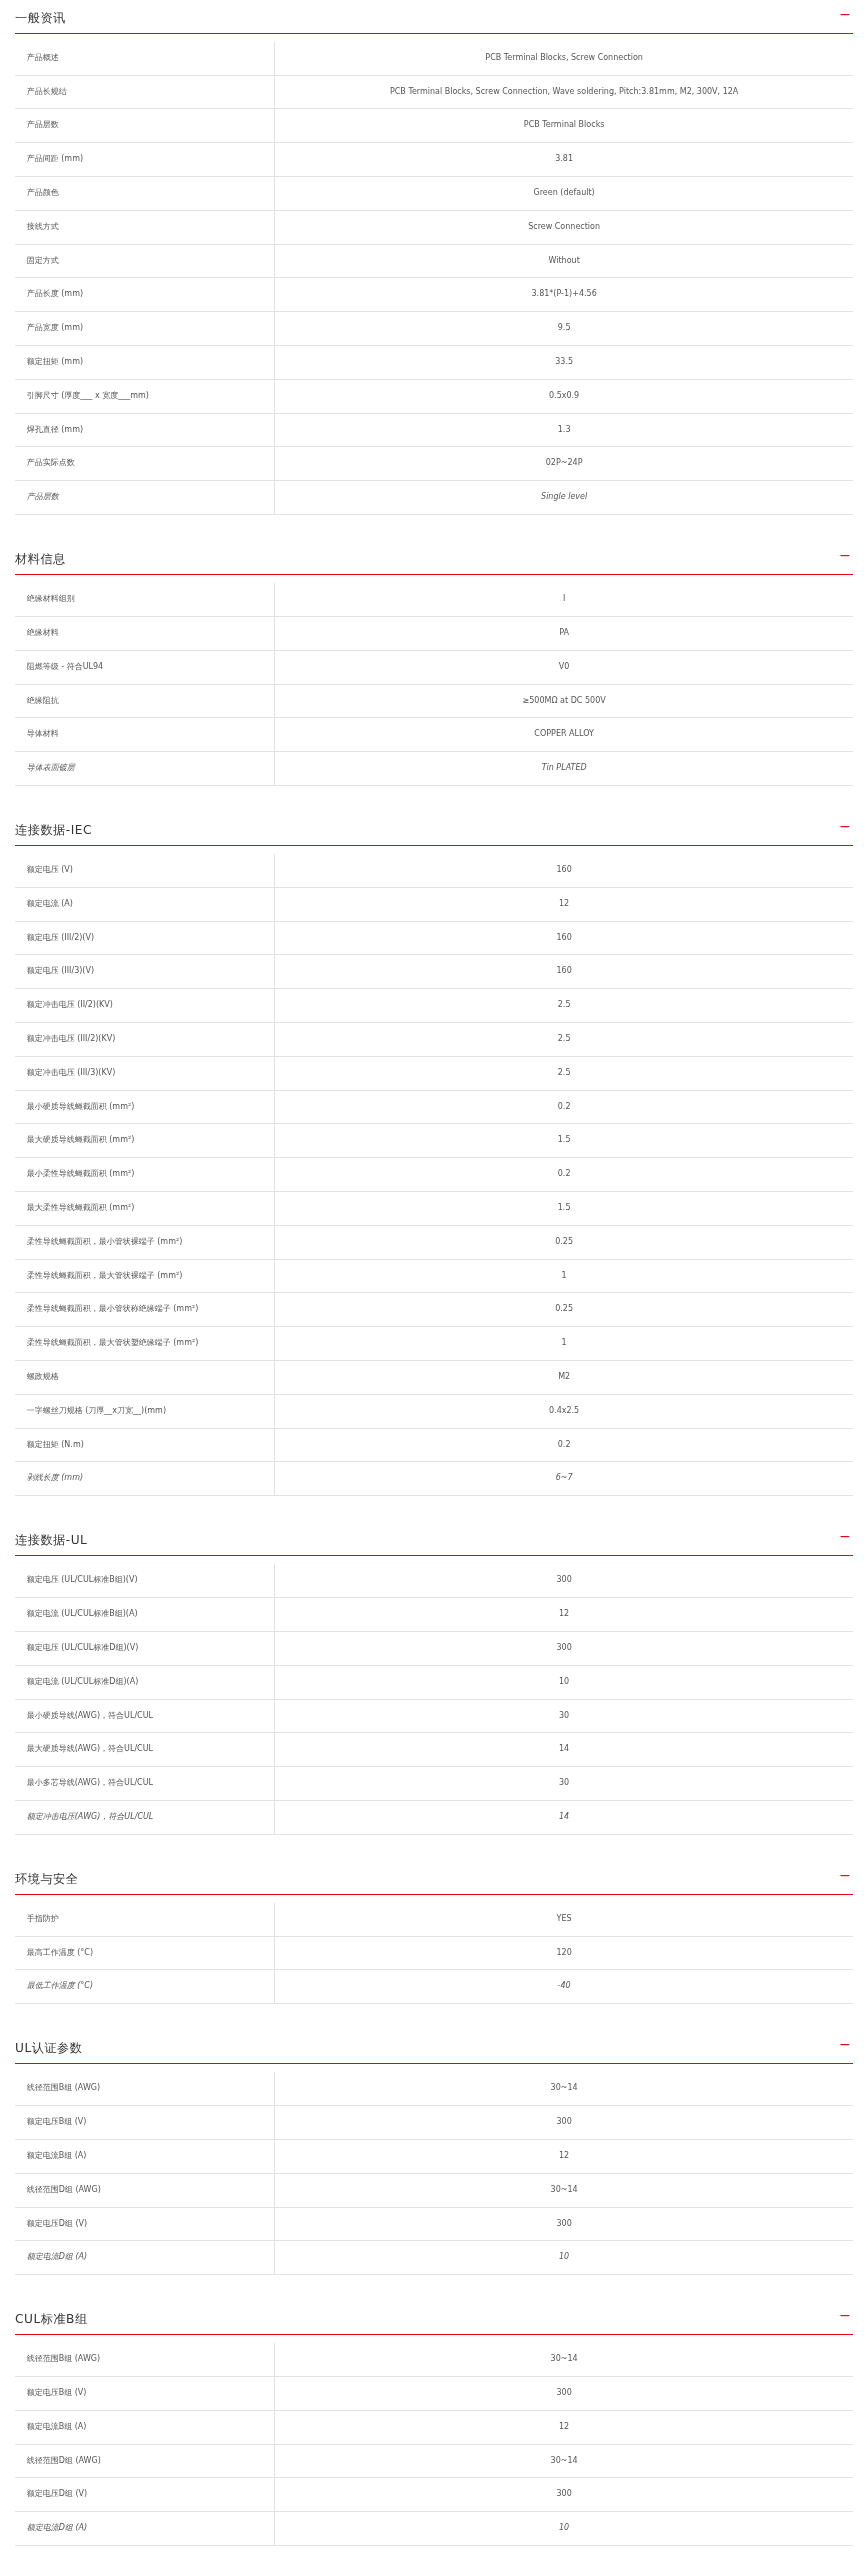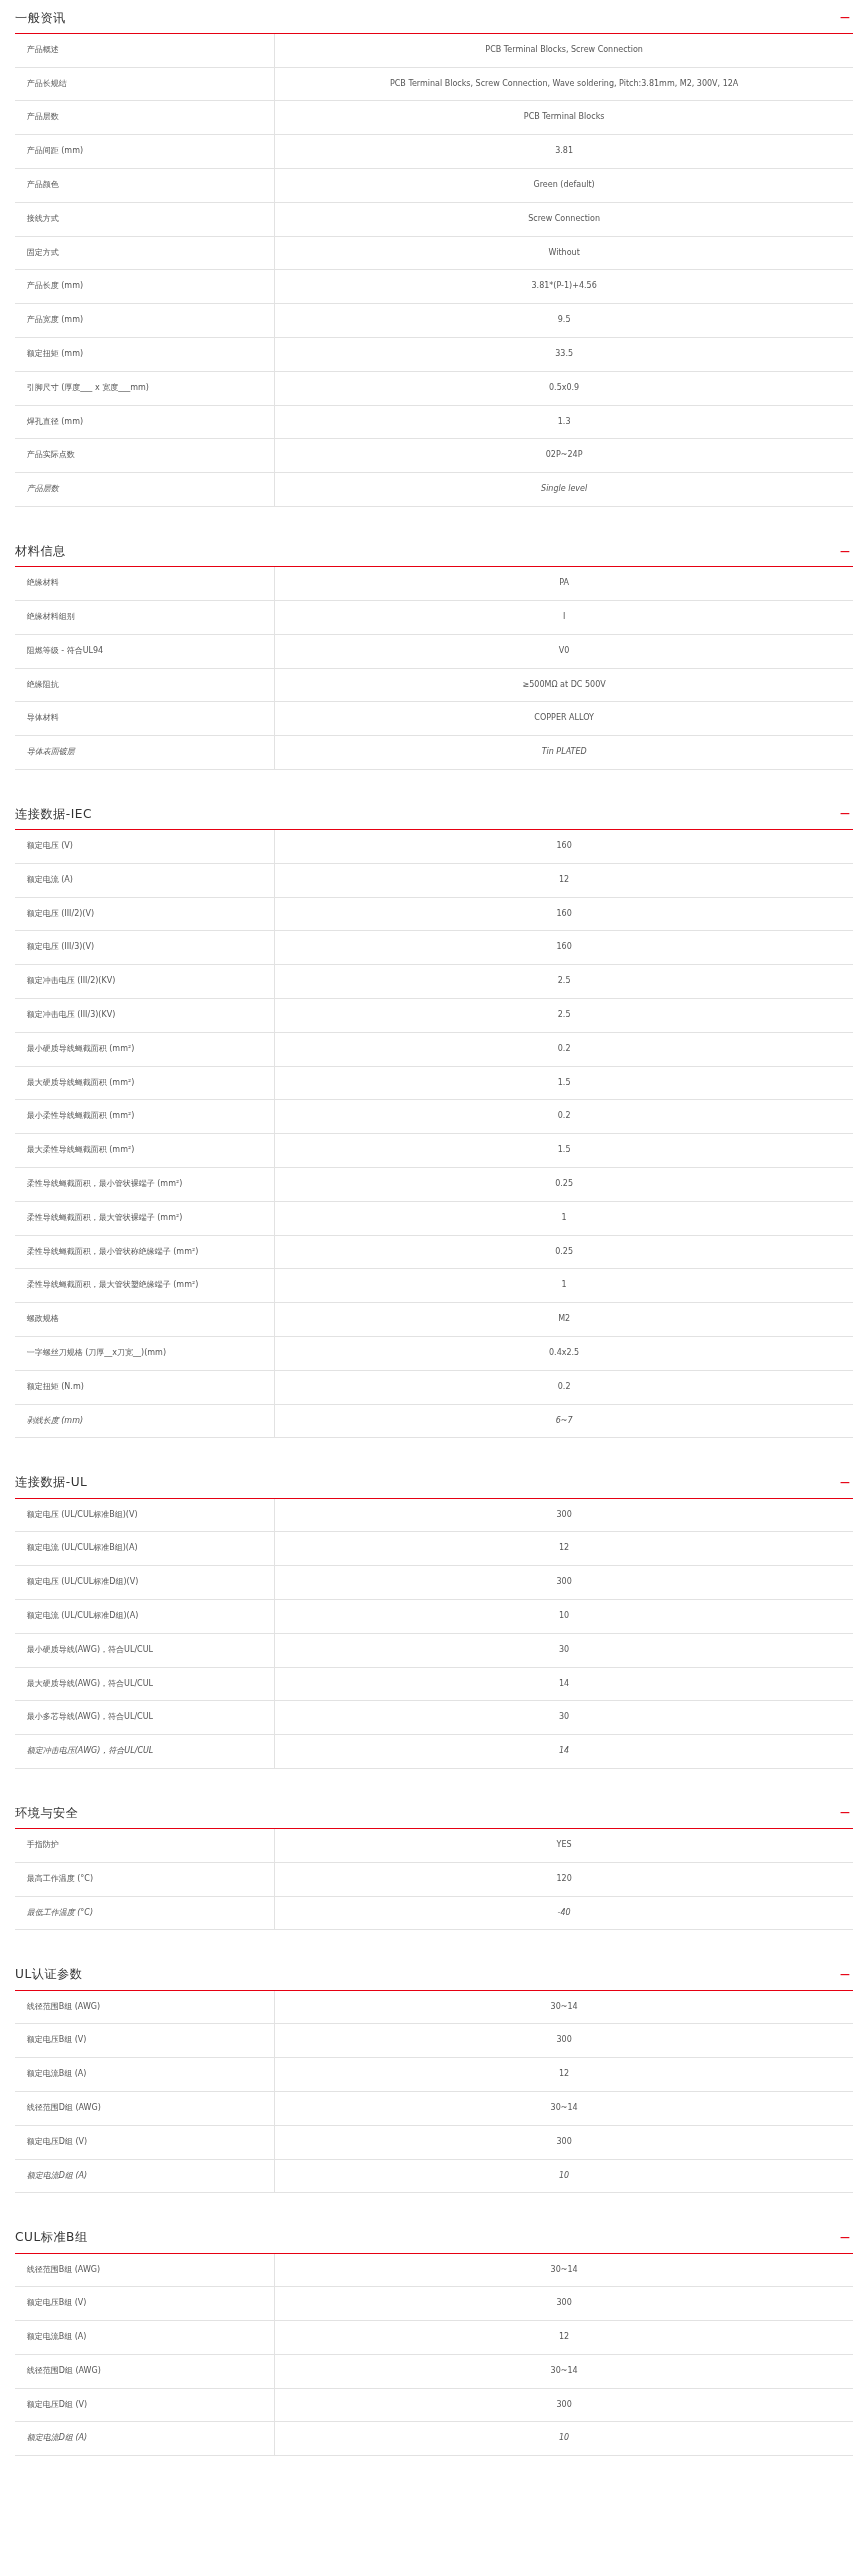--- a/index.html
+++ b/index.html
@@ -15,25 +15,25 @@
   }
   .page {
     width: 868px;
     padding: 10.7px 15px 21px 15px;
   }
   .section { margin-bottom: 37px; }
   .section:last-child { margin-bottom: 0; }
 
   .section-head {
     display: flex;
-    align-items: center;
+    align-items: flex-start;
     justify-content: space-between;
     border-bottom: 1.1px solid #e60012;
     padding-bottom: 7.5px;
-    margin-bottom: 0;
+    margin-bottom: 8px;
   }
   .section-title {
     font-size: 12.2px;
     color: #333;
     letter-spacing: 0.5px;
     line-height: 1.2;
   }
   .collapse-icon {
     color: #e60012;
     font-size: 14px;
@@ -139,28 +139,28 @@
         </table>
       </div>
       <div class="section">
         <div class="section-head">
           <div class="section-title">材料信息</div>
           <div class="collapse-icon">−</div>
         </div>
         <table class="spec">
           <tbody>
             <tr>
+              <td class="key">绝缘材料组别</td>
+              <td class="val">I</td>
+            </tr>
+            <tr>
               <td class="key">绝缘材料</td>
               <td class="val">PA</td>
             </tr>
             <tr>
-              <td class="key">绝缘材料组别</td>
-              <td class="val">I</td>
-            </tr>
-            <tr>
               <td class="key">阻燃等级 - 符合UL94</td>
               <td class="val">V0</td>
             </tr>
             <tr>
               <td class="key">绝缘阻抗</td>
               <td class="val">≥500MΩ at DC 500V</td>
             </tr>
             <tr>
               <td class="key">导体材料</td>
               <td class="val">COPPER ALLOY</td>
@@ -189,20 +189,24 @@
             </tr>
             <tr>
               <td class="key">额定电压 (III/2)(V)</td>
               <td class="val">160</td>
             </tr>
             <tr>
               <td class="key">额定电压 (III/3)(V)</td>
               <td class="val">160</td>
             </tr>
             <tr>
+              <td class="key">额定冲击电压 (II/2)(KV)</td>
+              <td class="val">2.5</td>
+            </tr>
+            <tr>
               <td class="key">额定冲击电压 (III/2)(KV)</td>
               <td class="val">2.5</td>
             </tr>
             <tr>
               <td class="key">额定冲击电压 (III/3)(KV)</td>
               <td class="val">2.5</td>
             </tr>
             <tr>
               <td class="key">最小硬质导线蝇截面积 (mm²)</td>
               <td class="val">0.2</td>

